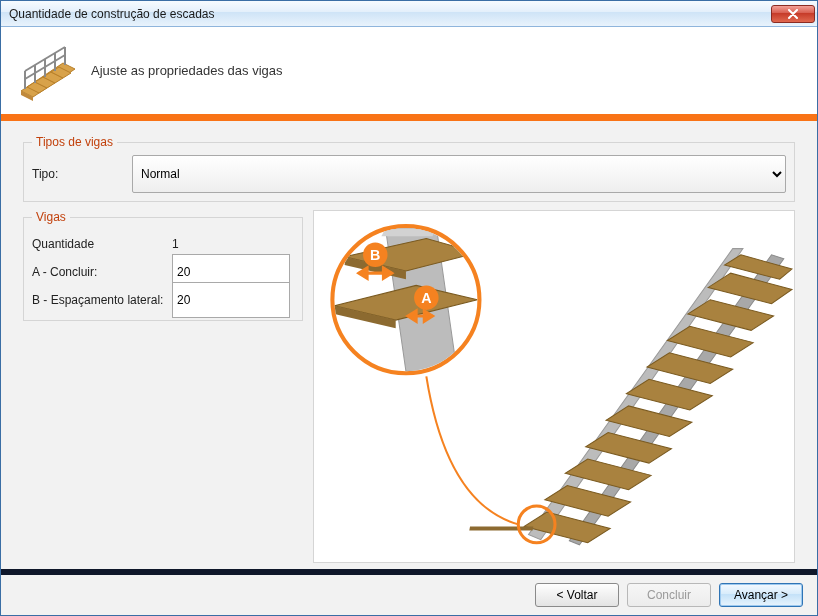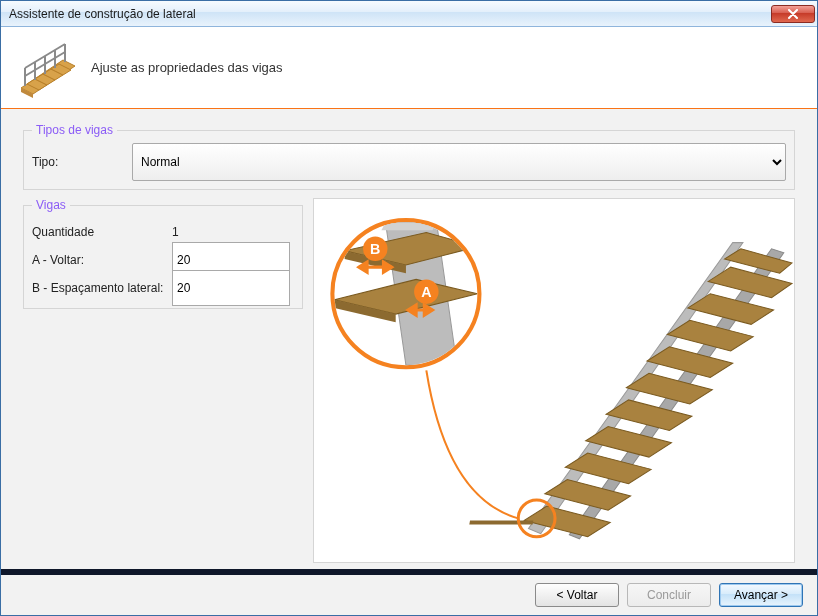--- a/index.html
+++ b/index.html
@@ -20,35 +20,35 @@
     width:44px; height:18px; border:1px solid #8a2b22;
     border-radius:3px;
     background:linear-gradient(to bottom,#f3a097 0%, #d75c4d 45%, #c63b29 46%, #e0684f 100%);
     display:flex; align-items:center; justify-content:center; cursor:pointer;
   }
   .titlebar .close svg { display:block; }
 
   
   .header {
     display:flex; align-items:center; gap:14px;
-    height:82px; padding:8px 16px; background:#fff;
-    border-bottom:1px solid #f97316;
+    height:94px; padding:8px 16px; background:#fff;
+    border-bottom:7px solid #f97316;
   }
   .header .thumb { width:60px; height:60px; }
   .header .heading { font-size:13px; color:#333; }
 
   
   .content { flex:1; padding:14px 22px 6px 22px; background:#f2f2f2; display:flex; flex-direction:column; gap:8px; }
 
   fieldset.group {
     border:1px solid #d5d5d5; border-radius:0; background:#f2f2f2;
     padding:4px 8px 8px 8px; margin:0;
   }
   fieldset.group > legend {
-    padding:0 4px; color:#8b5cf6; font-size:12px;
+    padding:0 4px; color:#c2410c; font-size:12px;
   }
 
   .group-row { display:flex; align-items:center; gap:10px; margin-top:2px; }
   .lbl { color:#222; }
   .type-label { width:90px; }
   select.dropdown {
     flex:1; height:38px; border:1px solid #a9a9a9; border-radius:2px;
     background:linear-gradient(to bottom,#fff,#eee); padding:1px 4px;
     font-family:inherit; font-size:12px;
   }
@@ -90,21 +90,21 @@
 
   
   .preview svg { width:100%; height:100%; display:block; }
 </style>
 </head>
 <body>
 
 <div class="window">
 
   <div class="titlebar">
-    <span class="title">Assistente de construção de lateral</span>
+    <span class="title">Quantidade de construção de escadas</span>
     <div class="close" title="Close">
       <svg width="12" height="10" viewBox="0 0 12 10">
         <path d="M2 1 L10 9 M10 1 L2 9" stroke="#fff" stroke-width="2" stroke-linecap="round"></path>
       </svg>
     </div>
   </div>
 
   <div class="header">
     <div class="thumb">
       <svg viewBox="0 0 60 60">
@@ -145,21 +145,21 @@
     <div class="cols">
       <div class="left-col">
         <fieldset class="group">
           <legend>Vigas</legend>
           <div class="vigas-body">
             <div class="vigas-row">
               <span class="vlabel">Quantidade</span>
               <span class="vval">1</span>
             </div>
             <div class="vigas-row">
-              <span class="vlabel">A - Voltar:</span>
+              <span class="vlabel">A - Concluir:</span>
               <input class="text" value="20" style="">
             </div>
             <div class="vigas-row">
               <span class="vlabel">B - Espaçamento lateral:</span>
               <input class="text" value="20" style="">
             </div>
           </div>
         </fieldset>
       </div>
 

